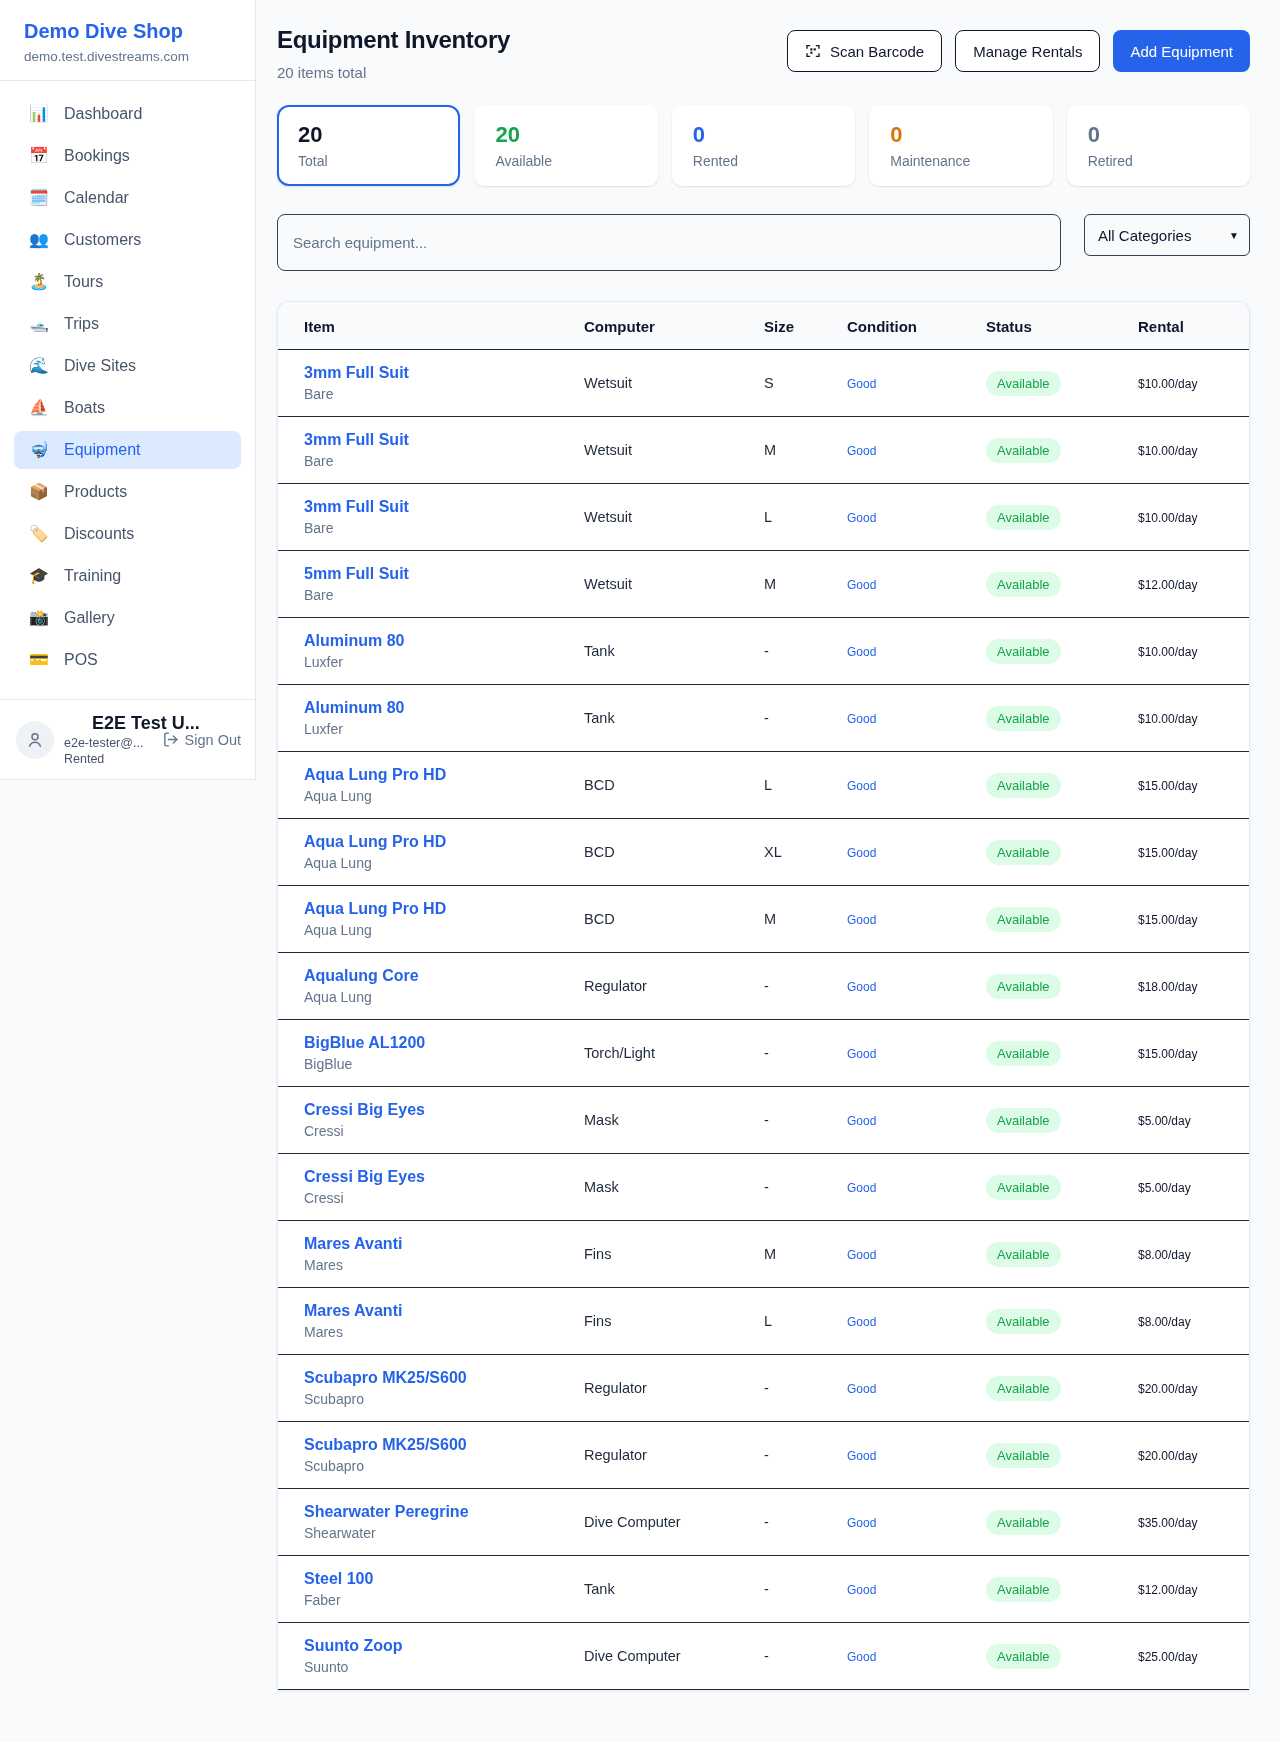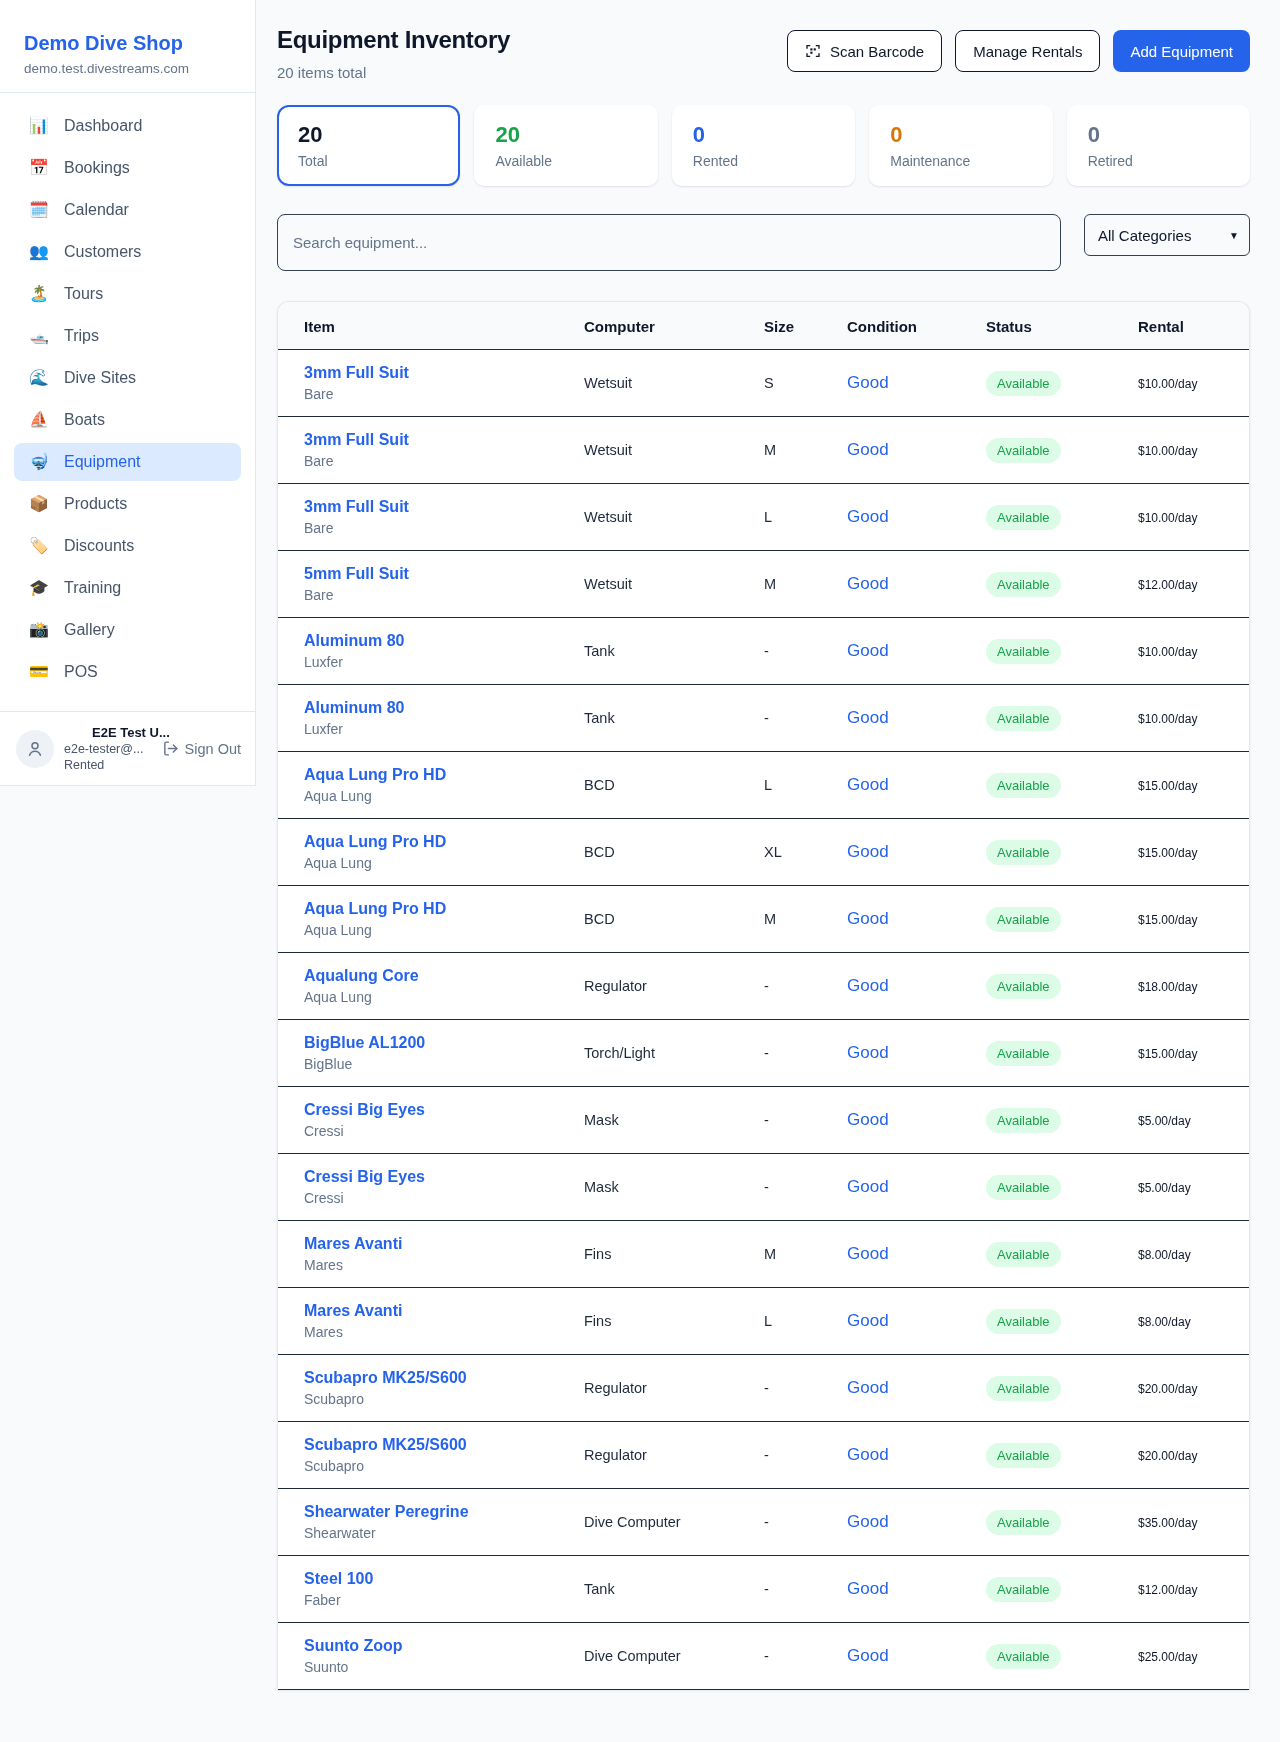--- a/index.html
+++ b/index.html
@@ -10,42 +10,42 @@
     color:#0f172a;
   }
   .layout { display:flex; align-items:flex-start; width:1280px; }
 
   
   .sidebar {
     width:256px; flex:0 0 256px; background:#fff;
     border-right:1px solid var(--border-light,#e2e8f0);
     border-bottom:1px solid var(--border-light,#e2e8f0);
   }
-  .sidebar-head { padding:32px 24px 16px; border-bottom:1px solid var(--border-light,#e2e8f0); }
+  .sidebar-head { padding:20px 24px 16px; border-bottom:1px solid var(--border-light,#e2e8f0); }
   .s-title { font-size:20px; font-weight:bold; color:var(--accent,#2563eb); }
   .s-domain { font-size:13.5px; color:var(--muted,#64748b); margin-top:6px; }
   .nav { padding:14px 14px 16px; }
   .nav-item {
     display:flex; align-items:center; gap:14px;
     padding:10px 14px; border-radius:8px; cursor:pointer;
     color:#475569; font-size:16px; margin-bottom:4px;
   }
   .nav-item.active { background:var(--accent-bg,#dbeafe); color:var(--accent,#2563eb); }
   .nav-icon { width:22px; text-align:center; font-size:16px; line-height:1;
     font-family:"DejaVu Sans","Liberation Sans",sans-serif; }
   .sidebar-user {
     border-top:1px solid var(--border-light,#e2e8f0);
     padding:13px 14px 13px 16px; display:flex; align-items:center; gap:10px;
   }
   .avatar {
     width:38px; height:38px; border-radius:50%; background:#eef1f5;
     display:flex; align-items:center; justify-content:center; flex:0 0 38px;
   }
   .user-meta { min-width:0; }
-  .user-name { font-size:13px; font-weight:bold; white-space:nowrap;padding-left:28px; }
+  .user-name { font-size:18px; font-weight:bold; white-space:nowrap;padding-left:28px; }
   .user-email { font-size:12.5px; color:#475569; margin-top:2px; white-space:nowrap; }
   .user-role { font-size:12.5px; color:#475569; margin-top:2px; }
   .signout {
     margin-left:auto; display:flex; align-items:center; gap:6px;
     color:var(--muted,#64748b); font-size:14.5px; cursor:pointer; white-space:nowrap;
   }
 
   
   .main { flex:1; padding:26px 30px 0 21px; }
   .page-header { display:flex; justify-content:space-between; align-items:flex-start; }
@@ -101,21 +101,21 @@
   th.c-item { padding-left:26px; }
   th.c-rental, td.c-rental { text-align:left; padding-right:18px; }
   tbody td {
     padding:14px 0; vertical-align:middle;
     border-bottom:1px solid var(--border-dark,#1e293b);
   }
   td.c-item { padding-left:26px; }
   .item-name { color:var(--accent,#2563eb); font-size:16px; font-weight:600; cursor:pointer; }
   .item-brand { color:var(--muted,#64748b); font-size:14px; margin-top:4px; }
   .cell { font-size:14.5px; color:#1e293b; }
-  .good { font-size:17px; color:var(--accent,#2563eb); cursor:pointer;text-align:center; }
+  .good { font-size:12px; color:var(--accent,#2563eb); cursor:pointer;text-align:center; }
   .badge {
     display:inline-block; background:var(--badge-bg,#dcfce7); color:var(--badge-fg,#16a34a);
     font-size:13px; padding:5px 11px; border-radius:999px;
   }
   .price { font-size:12px; color:#0f172a; }
   svg { display:block; }
 </style>
 </head>
 <body>
 

